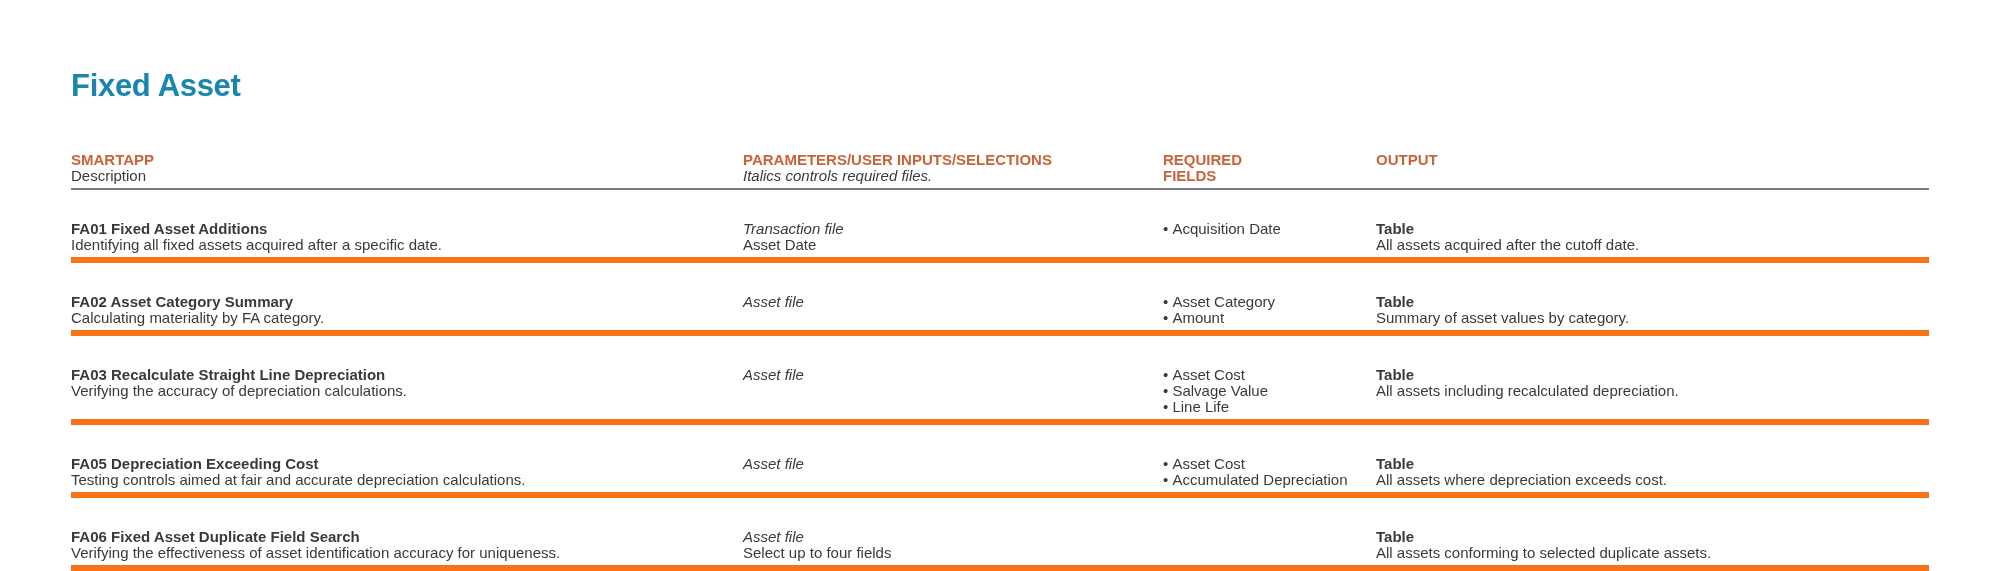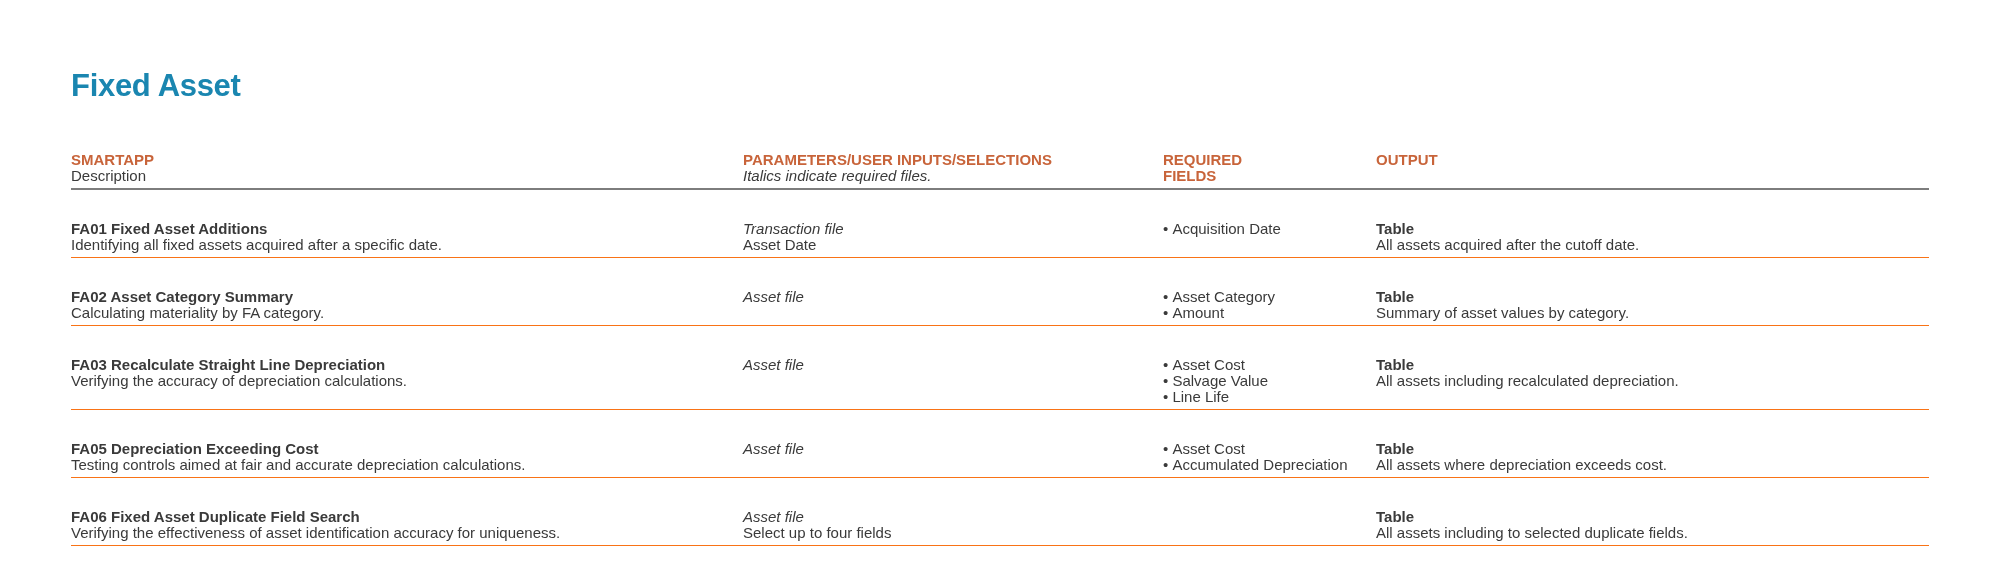--- a/index.html
+++ b/index.html
@@ -15,21 +15,21 @@
     }
     .table {
       position: absolute; left: 71px; top: 128px; width: 1858px;
     }
     .row {
       display: grid;
       grid-template-columns: 672px 420px 213px 553px;
       font-size: 15px; line-height: 16px; margin-top: 24px;
     }
     .head { padding-bottom: 4px; border-bottom: 2px solid #7d7d7d; }
-    .body-row { padding: 7px 0 4px 0; border-bottom: 1px solid #f97316; }
+    .body-row { padding: 7px 0 4px 0; border-bottom: 6px solid #f97316; }
     .hlabel { color: #c8643a; font-weight: bold; font-size: 15px; text-transform: uppercase; display:block; }
     .hsub { color: #3a3a3a; display:block; }
     .hsub.ital { font-style: italic; }
     .bold { font-weight: bold; display:block; }
     .line { display:block; }
     .ital { font-style: italic; }
     .bullet::before { content: "\2022\00a0"; }
   </style>
 </head>
 <body>
@@ -37,21 +37,21 @@
 <h1 class="title">Fixed Asset</h1>
 
 <div class="table">
   <div class="row head">
     <div>
       <span class="hlabel">SMARTAPP</span>
       <span class="hsub">Description</span>
     </div>
     <div>
       <span class="hlabel">PARAMETERS/USER INPUTS/SELECTIONS</span>
-      <span class="hsub ital">Italics indicate required files.</span>
+      <span class="hsub ital">Italics controls required files.</span>
     </div>
     <div>
       <span class="hlabel">REQUIRED</span>
       <span class="hlabel">FIELDS</span>
     </div>
     <div>
       <span class="hlabel">OUTPUT</span>
     </div>
   </div>
 
@@ -133,16 +133,16 @@
       <span class="bold">FA06 Fixed Asset Duplicate Field Search</span>
       <span class="line">Verifying the effectiveness of asset identification accuracy for uniqueness.</span>
     </div>
     <div>
       <span class="line ital">Asset file</span>
       <span class="line">Select up to four fields</span>
     </div>
     <div></div>
     <div>
       <span class="bold">Table</span>
-      <span class="line">All assets including to selected duplicate fields.</span>
+      <span class="line">All assets conforming to selected duplicate assets.</span>
     </div>
   </div>
 </div>
 
 </body></html>

